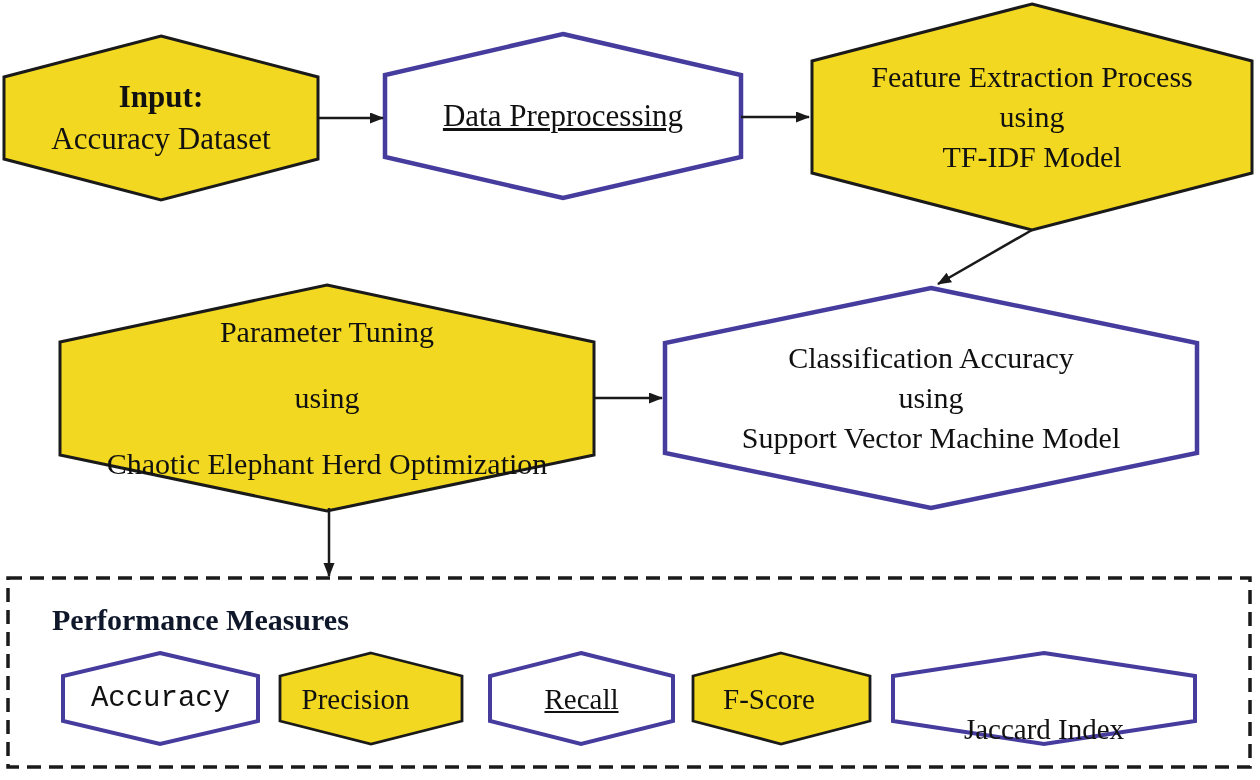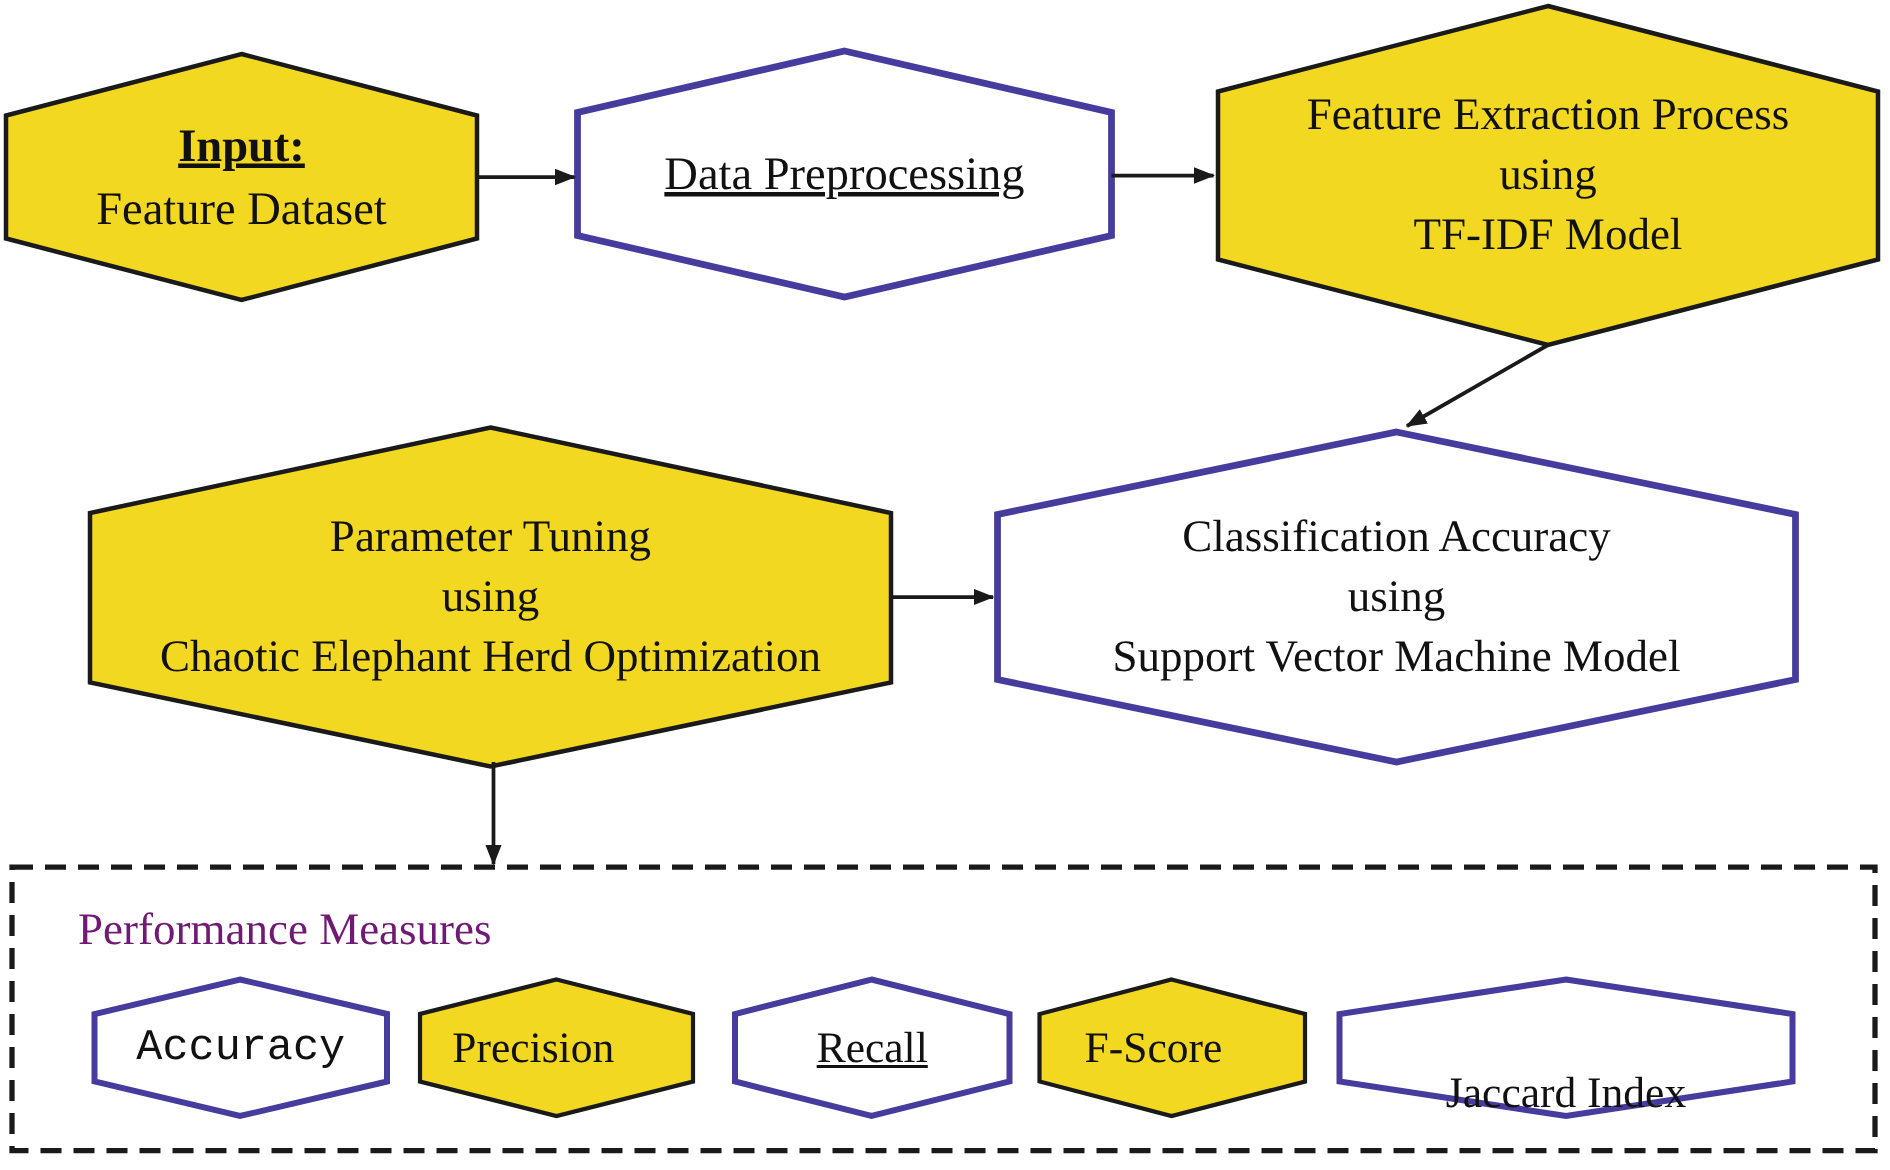--- a/index.html
+++ b/index.html
@@ -25,32 +25,32 @@
     display: flex;
     flex-direction: column;
     align-items: center;
     justify-content: center;
     text-align: center;
     color: #111111;
     font-size: 30px;
     line-height: 40px;
     pointer-events: none;
   }
-  .node-label .bold { font-weight: bold; text-decoration: underline; }
+  .node-label .bold { font-weight: bold; }
   .small-label {
     font-size: 29px;
     line-height: 30px;
   }
   #perf-title {
     position: absolute;
     left: 52px;
     top: 603px;
     font-size: 30px;
-    font-weight: normal;
-    color: #701a75;
+    font-weight: bold;
+    color: #0f172a;
   }
 </style>
 </head>
 <body>
 
 <div id="canvas">
 
   <svg id="shapes" width="1260" height="780" viewBox="0 0 1260 780">
     <defs>
       <marker id="ah" markerWidth="16" markerHeight="12" refX="13" refY="5.5" orient="auto" markerUnits="userSpaceOnUse">
@@ -86,34 +86,34 @@
 
     <line x1="1032" y1="230" x2="938" y2="284" stroke-width="2.5" marker-end="url(#ah)" stroke="#1A1A1A"></line>
 
     <line x1="594" y1="398" x2="662" y2="398" stroke-width="2.5" marker-end="url(#ah)" stroke="#1A1A1A"></line>
 
     <line x1="329" y1="508" x2="329" y2="576" stroke-width="2.5" marker-end="url(#ah)" stroke="#1A1A1A"></line>
   </svg>
 
   <div class="node-label" style="left:4px; top:36px; width:314px; height:164px; font-size:31px; line-height:42px;">
     <div class="bold">Input:</div>
-    <div>Feature Dataset</div>
+    <div>Accuracy Dataset</div>
   </div>
 
   <div class="node-label" style="left:385px; top:34px; width:356px; height:164px; font-size:31px;text-decoration:underline;">
     <div>Data Preprocessing</div>
   </div>
 
   <div class="node-label" style="left:812px; top:4px; width:440px; height:226px;">
     <div>Feature Extraction Process</div>
     <div>using</div>
     <div>TF-IDF Model</div>
   </div>
 
-  <div class="node-label" style="left:60px; top:285px; width:534px; height:226px;">
+  <div class="node-label" style="left:60px; top:285px; width:534px; height:226px;gap:26px;">
     <div>Parameter Tuning</div>
     <div>using</div>
     <div>Chaotic Elephant Herd Optimization</div>
   </div>
 
   <div class="node-label" style="left:665px; top:288px; width:532px; height:220px;">
     <div>Classification Accuracy</div>
     <div>using</div>
     <div>Support Vector Machine Model</div>
   </div>

